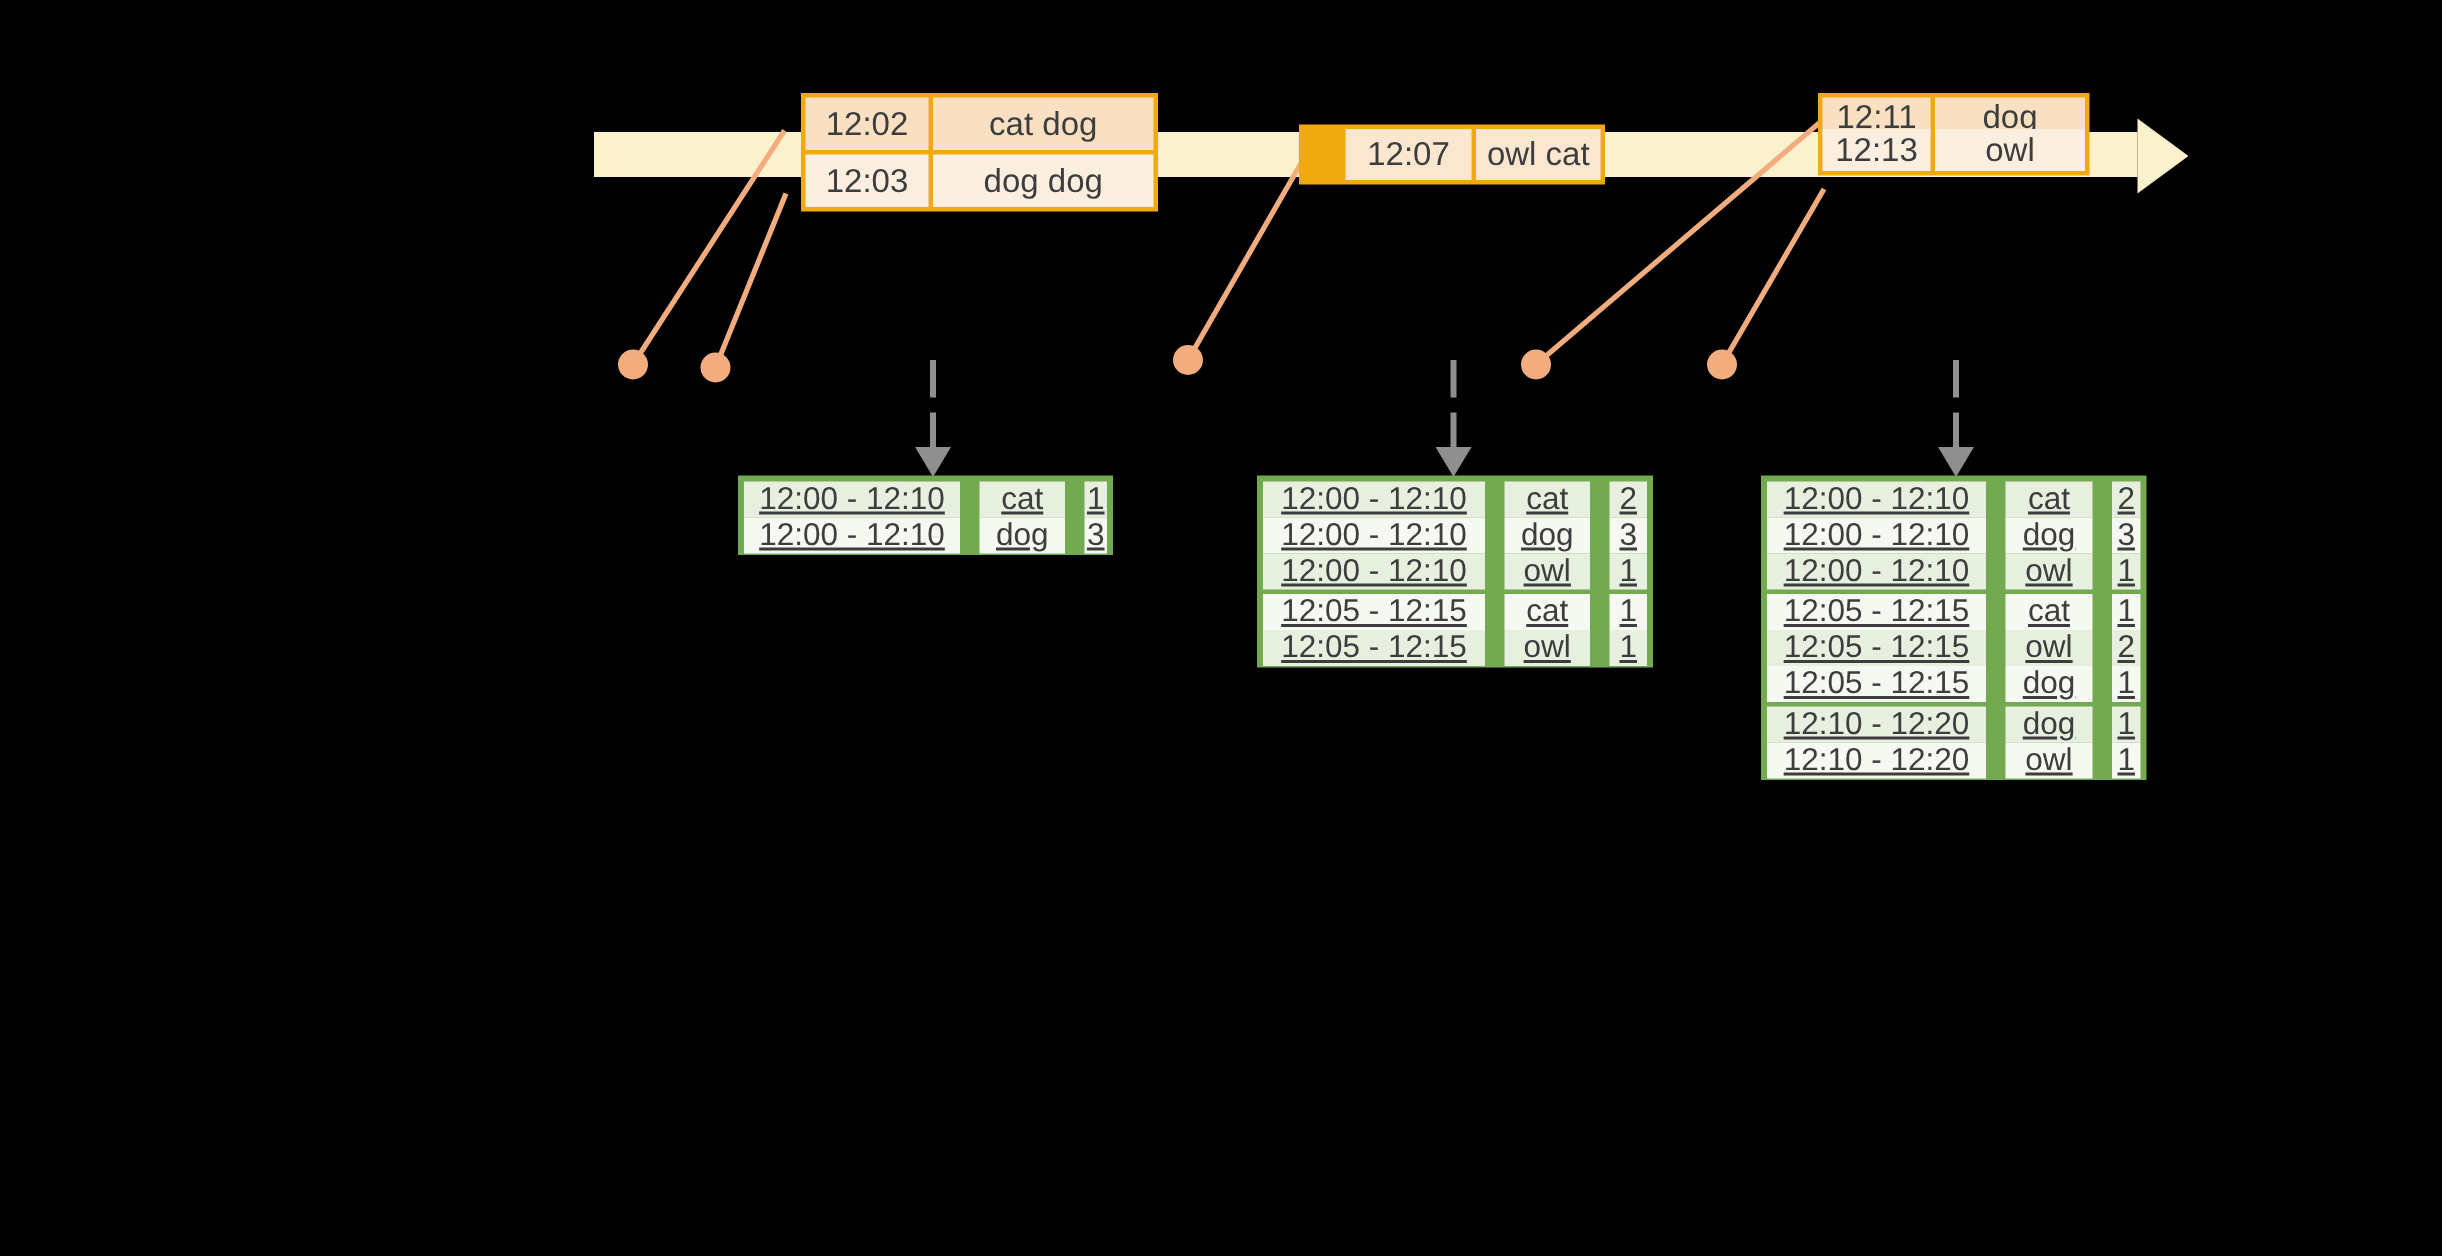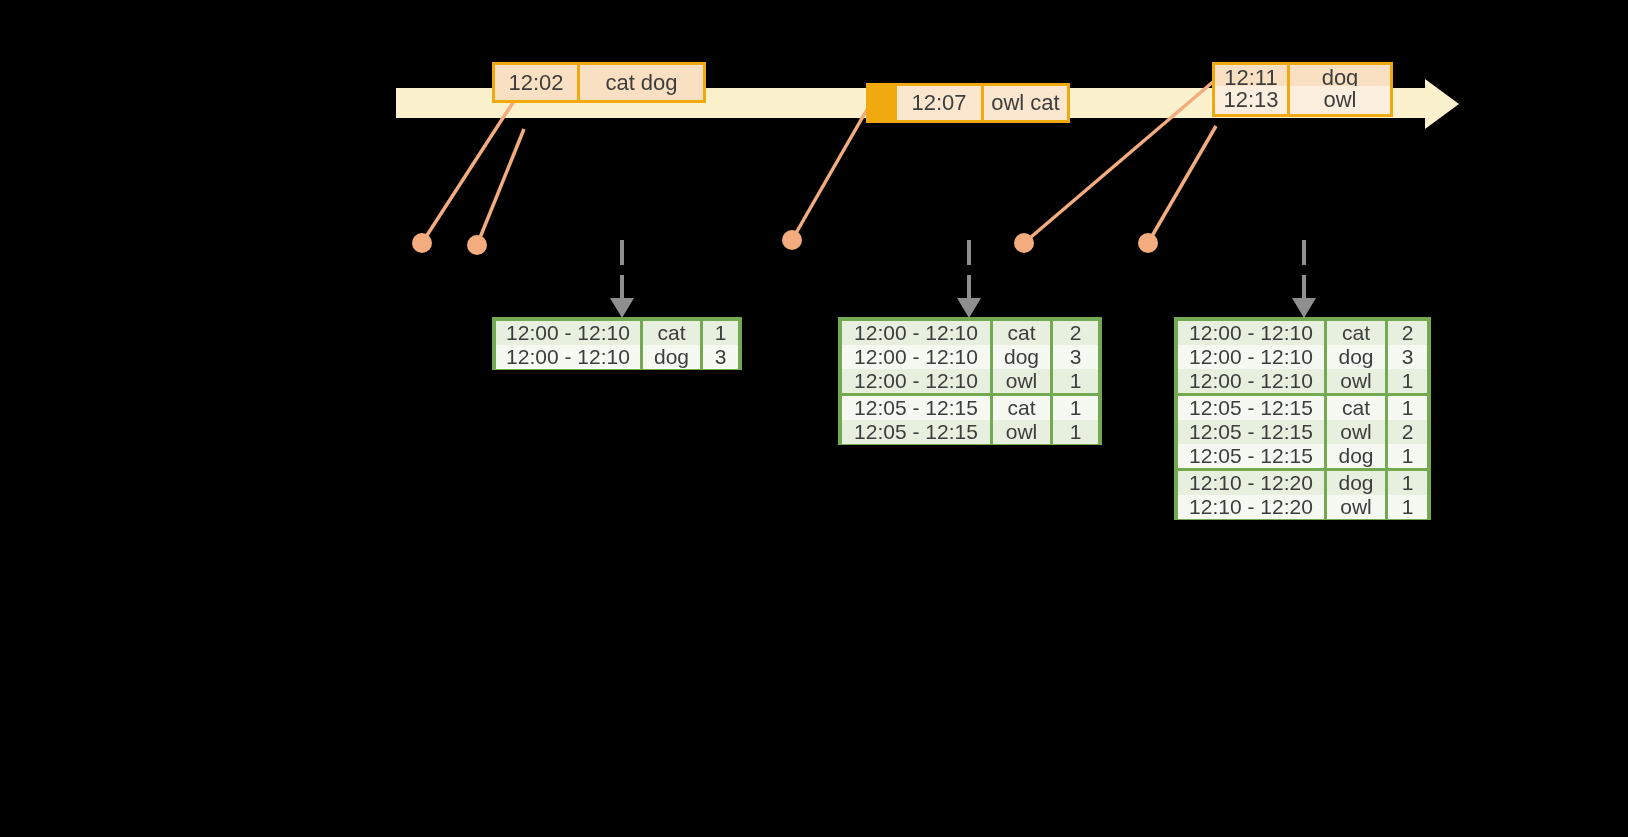--- a/index.html
+++ b/index.html
@@ -16,21 +16,21 @@
   .event-box{position:absolute;background:var(--event-border,#F0A90E);padding:3px;
     display:flex;flex-direction:column;gap:3px;box-sizing:border-box;}
   .event-row{display:grid;gap:3px;}
   .ecell{display:flex;align-items:center;justify-content:center;font-size:22px;}
   .shade-dark{background:var(--event-fill-dark,#F9E0C3);}
   .shade-mid{background:var(--event-fill-mid,#FBE7D0);}
   .shade-light{background:var(--event-fill-light,#FCEFDF);}
   
   .rtable{position:absolute;background:var(--table-border,#73A950);padding:4px;
     display:flex;flex-direction:column;gap:3px;box-sizing:border-box;}
-  .trow{display:grid;gap:3px;height:21px;}
+  .trow{display:grid;gap:13px;height:21px;text-decoration:underline;}
   .trow.group-start{margin-top:3px;}
   .tcell{display:flex;align-items:center;justify-content:center;font-size:21px;}
   .fill-green{background:var(--cell-green,#E7EFDE);}
   .fill-white{background:var(--cell-white,#F6F9F2);}
   svg.overlay{position:absolute;left:0;top:0;pointer-events:none;}
 </style>
 </head>
 <body>
 
 <div class="canvas">
@@ -56,24 +56,28 @@
     <g stroke="#8F8F8F" stroke-width="4" fill="#8F8F8F">
       <line x1="622" y1="240" x2="622" y2="300" stroke-dasharray="25 10"></line>
       <polygon points="610,298 634,298 622,318" stroke="none"></polygon>
       <line x1="969" y1="240" x2="969" y2="300" stroke-dasharray="25 10"></line>
       <polygon points="957,298 981,298 969,318" stroke="none"></polygon>
       <line x1="1304" y1="240" x2="1304" y2="300" stroke-dasharray="25 10"></line>
       <polygon points="1292,298 1316,298 1304,318" stroke="none"></polygon>
     </g>
   </svg>
 
-  <div class="event-box" style="left:492px;top:62px;width:214px;text-align:center;">
+  <div class="event-box" style="left:534px;top:62px;width:238px;text-align:center;">
       <div class="event-row" style="grid-template-columns: 82px 1fr; height: 35px;">
         <div class="ecell shade-dark">12:02</div>
         <div class="ecell shade-dark">cat dog</div>
+      </div>
+      <div class="event-row" style="grid-template-columns: 82px 1fr; height: 35px;">
+        <div class="ecell shade-light">12:03</div>
+        <div class="ecell shade-light">dog dog</div>
       </div>
     </div>
   <div class="event-box" style="left:866px;top:83px;width:204px;">
       <div class="event-row" style="grid-template-columns: 84px 1fr; height: 34px; padding-left: 28px;">
         <div class="ecell shade-mid">12:07</div>
         <div class="ecell shade-mid">owl cat</div>
       </div>
     </div>
   <div class="event-box" style="left:1212px;top:62px;width:181px;">
       <div class="event-row" style="grid-template-columns: 72px 1fr; height: 18px;">

